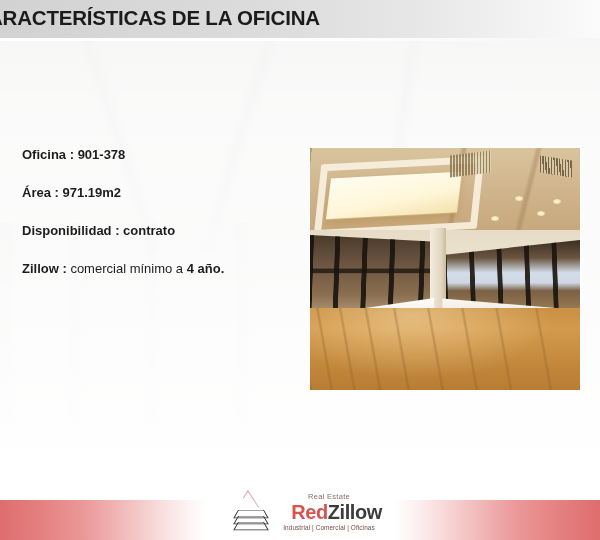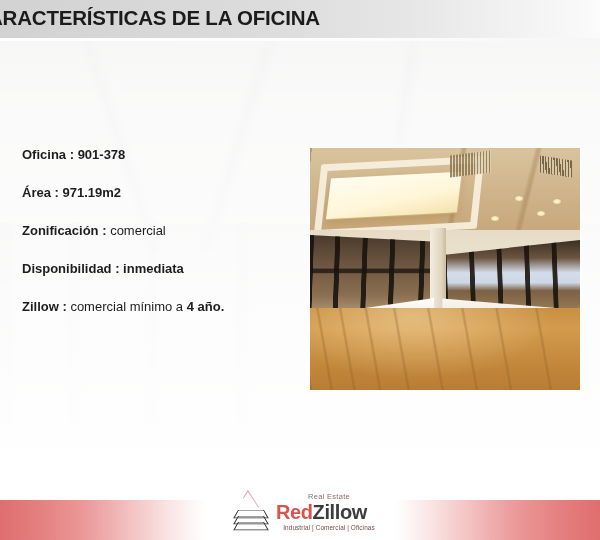--- a/index.html
+++ b/index.html
@@ -323,21 +323,21 @@
     letter-spacing: 0.3px;
     text-align: center;
     line-height: 10px;
     font-family: "Liberation Sans", sans-serif;
   }
   .logo-word {
     font-size: 20px;
     font-weight: bold;
     line-height: 21px;
     letter-spacing: -0.4px;
-    text-align: left;
+    text-align: right;
     font-family: "Liberation Sans", sans-serif;
   }
   .logo-word .red { color: #d9534f; }
   .logo-word .dark { color: #3c3c3c; }
   .logo-tag {
     font-size: 6.4px;
     color: #7a4a4a;
     letter-spacing: 0.1px;
     text-align: center;
     line-height: 9px;
@@ -388,26 +388,23 @@
     <div class="spec-row">
       <span class="spec-label">Oficina : </span><span class="spec-value bold">901-378</span>
     </div>
 
 
     <div class="spec-row">
       <span class="spec-label">Área : </span><span class="spec-value bold">971.19m2</span>
     </div>
 
 
+
     <div class="spec-row">
-      <span class="spec-label">Zonificación : </span><span class="spec-value">comercial</span>
-    </div>
-
-    <div class="spec-row">
-      <span class="spec-label">Disponibilidad : </span><span class="spec-value bold">inmediata</span>
+      <span class="spec-label">Disponibilidad : </span><span class="spec-value bold">contrato</span>
     </div>
 
     <div class="spec-row">
       <span class="spec-label">Zillow : </span><span class="spec-value">comercial mínimo  a </span><span class="spec-value bold">4 año.</span>
     </div>
 
   </div>
 
   <div class="photo-frame">
     <div class="photo">

